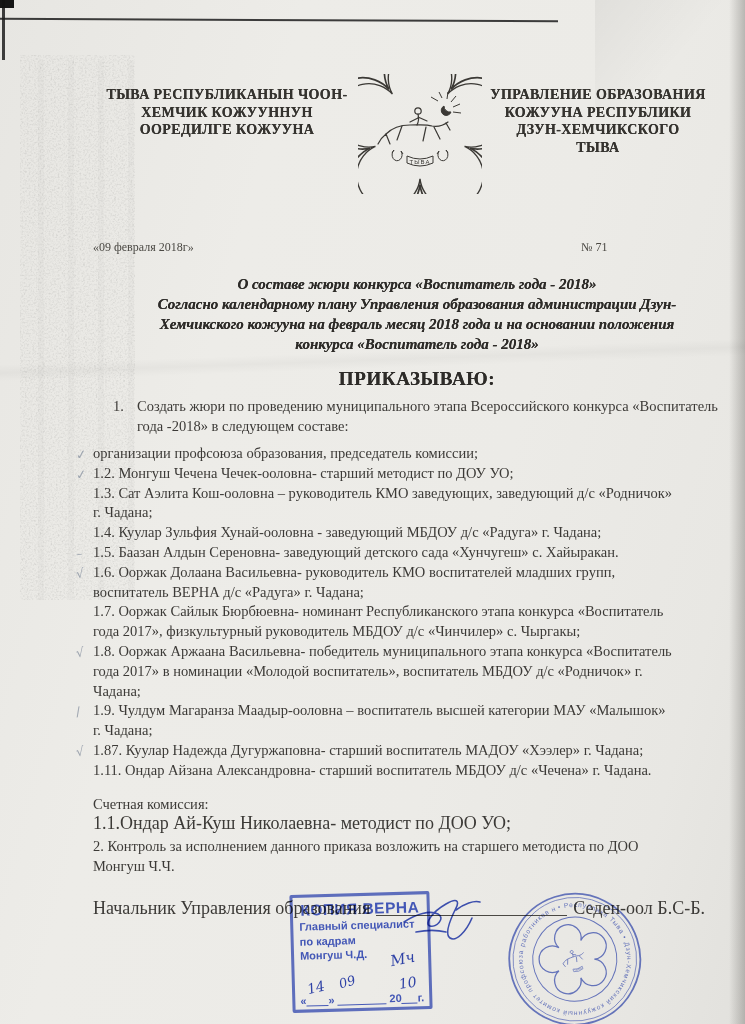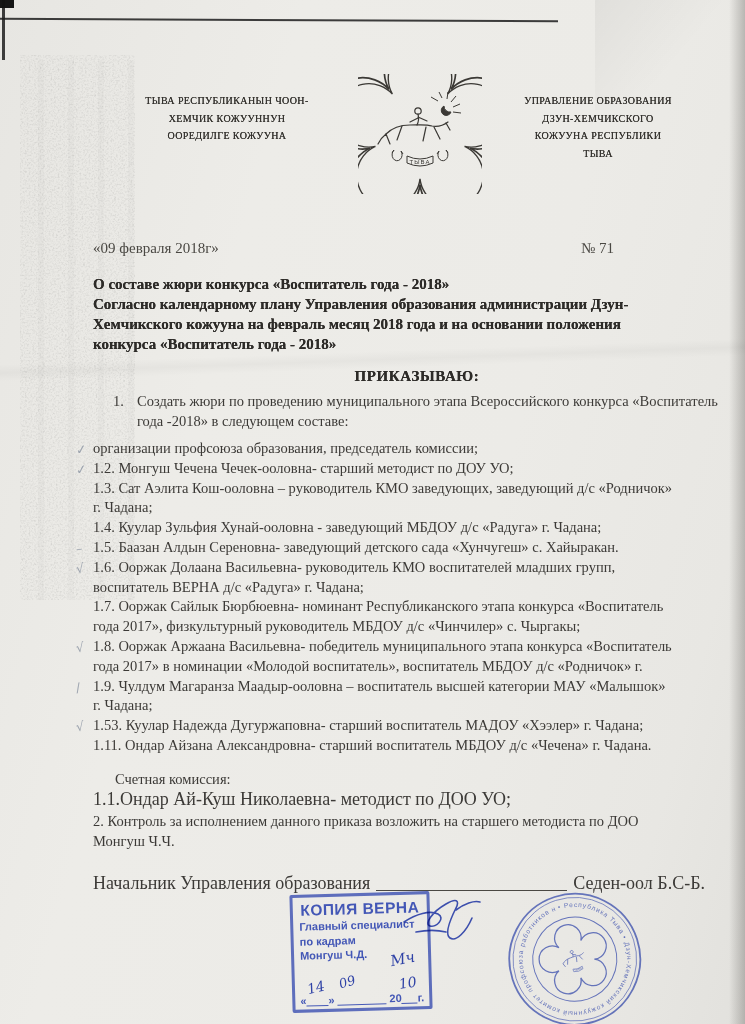--- a/index.html
+++ b/index.html
@@ -13,36 +13,36 @@
   .top-scan-line{position:absolute;left:0;top:19px;width:558px;height:2px;background:#1c1c1c;transform:rotate(.25deg);opacity:.85;}
   .left-scan-tick{position:absolute;left:2px;top:0;width:3px;height:60px;background:#111;opacity:.8;}
   .corner-mark{position:absolute;left:0;top:0;width:14px;height:8px;background:#151515;}
   .right-edge-shade{position:absolute;right:0;top:0;width:16px;height:1024px;background:linear-gradient(to left,rgba(90,88,84,.35),rgba(90,88,84,0));}
   .fold-topright{position:absolute;right:0;top:0;width:150px;height:110px;background:linear-gradient(130deg,rgba(0,0,0,.05) 0%,rgba(0,0,0,0) 55%);}
   .fold-mid{position:absolute;left:0;top:330px;width:745px;height:60px;background:linear-gradient(178deg,rgba(0,0,0,0) 40%,rgba(0,0,0,.03) 50%,rgba(0,0,0,0) 60%);}
   .noise-band{position:absolute;pointer-events:none;}
   .streaks{position:absolute;left:26px;top:60px;width:110px;height:540px;opacity:.5;
     background:repeating-linear-gradient(90deg,rgba(70,70,70,0) 0 12px,rgba(70,70,70,.05) 12px 18px,rgba(70,70,70,0) 18px 30px);}
   
-  .org{position:absolute;top:92px;font-weight:normal;font-size:10px;line-height:17.5px;text-align:center;letter-spacing:.4px;color:#35332f;text-shadow:0 0 .5px #35332f;}
+  .org{position:absolute;top:86px;font-weight:bold;font-size:14px;line-height:17.5px;text-align:center;letter-spacing:.4px;color:#35332f;text-shadow:0 0 .5px #35332f;}
   .org.left{left:98px;width:258px;}
   .org.right{left:478px;width:240px;}
   .emblem{position:absolute;left:358px;top:74px;}
   
   .flow{position:absolute;left:93px;top:240px;width:648px;}
-  .meta-row{position:relative;height:20px;font-size:15px;color:#4a4843;}
+  .meta-row{position:relative;height:20px;font-size:12px;color:#4a4843;}
   .meta-number{position:absolute;left:488px;top:0;}
-  .title{margin-top:14px;font-weight:bold;font-size:15px;line-height:20px;color:#2d2b28;text-shadow:0 0 .5px #2d2b28;}
-  .prikaz{margin-top:14px;text-align:center;font-weight:bold;font-size:15px;letter-spacing:.6px;color:#2d2b28;text-shadow:0 0 .5px #2d2b28;}
+  .title{margin-top:14px;text-align:center;font-weight:bold;font-size:15px;line-height:20px;color:#2d2b28;text-shadow:0 0 .5px #2d2b28;font-style:italic;}
+  .prikaz{margin-top:14px;text-align:center;font-weight:bold;font-size:19px;letter-spacing:.6px;color:#2d2b28;text-shadow:0 0 .5px #2d2b28;}
   .clause1{margin-top:6px;position:relative;padding-left:44px;font-size:14.5px;line-height:20px;}
   .clause1 .num{position:absolute;left:20px;top:0;}
   .jury{margin-top:8px;font-size:14.5px;line-height:19.8px;}
   .jury-item{position:relative;white-space:nowrap;}
   .jury-item .mark{position:absolute;left:-17px;top:1px;color:#8d96a4;font-size:13px;font-family:"DejaVu Sans",sans-serif;transform:rotate(-8deg);opacity:.8;}
-  .counting-label{margin-top:14px;font-size:14.5px;line-height:19.8px;margin-left:22px;}
+  .counting-label{margin-top:14px;font-size:14.5px;line-height:19.8px;}
   .counting-item{font-size:18px;line-height:19.8px;}
   .clause2{margin-top:2px;font-size:14.5px;line-height:20px;}
   .sign-row{margin-top:22px;display:flex;align-items:flex-end;font-size:18px;width:612px;}
   .sign-line{flex:1;border-bottom:1.2px solid #4a4843;margin:0 6px 3px 6px;height:14px;}
   .sign-name{white-space:nowrap;}
   
   .copy-stamp{
     position:absolute;left:291px;top:893px;width:140px;height:118px;
     border:3px solid rgba(63,85,196,.8);border-radius:2px;transform:rotate(-1.6deg);
     color:rgba(56,80,196,.92);font-family:"Liberation Sans","DejaVu Sans",sans-serif;
@@ -81,22 +81,22 @@
   </svg>
   <div class="streaks"></div>
 
   <div class="org left">
       <div>ТЫВА РЕСПУБЛИКАНЫН ЧООН-</div>
       <div>ХЕМЧИК КОЖУУННУН</div>
       <div>ООРЕДИЛГЕ КОЖУУНА</div>
     </div>
   <div class="org right">
       <div>УПРАВЛЕНИЕ ОБРАЗОВАНИЯ</div>
+      <div>КОЖУУНА РЕСПУБЛИКИ</div>
       <div>ДЗУН-ХЕМЧИКСКОГО</div>
-      <div>КОЖУУНА РЕСПУБЛИКИ</div>
       <div>ТЫВА</div>
     </div>
 
   <svg class="emblem" width="124" height="120" viewBox="-62 -58 124 120">
     <g stroke="#3b3935" fill="none" stroke-width="1.6">
       <path d="M -20,-27.5 A 23,23 0 1 1 20,-27.5 A 23,23 0 1 1 32.3,10.5 A 23,23 0 1 1 0,34 A 23,23 0 1 1 -32.3,10.5 A 23,23 0 1 1 -20,-27.5 Z" transform="scale(1.55)" stroke-width="1.1"></path>
       <path d="M -20,-27.5 A 23,23 0 1 1 20,-27.5 A 23,23 0 1 1 32.3,10.5 A 23,23 0 1 1 0,34 A 23,23 0 1 1 -32.3,10.5 A 23,23 0 1 1 -20,-27.5 Z" transform="scale(1.38)" stroke-width="1"></path>
 
       <g stroke-width="1">
         <path d="M 24,-26 a 5,5 0 1 0 7,6 a 6,6 0 0 1 -7,-6 Z" fill="#3b3935"></path>
@@ -194,35 +194,36 @@
             <div>1.7. Ооржак Сайлык  Бюрбюевна- номинант Республиканского этапа конкурса «Воспитатель</div>
             <div>года 2017», физкультурный руководитель МБДОУ д/с «Чинчилер» с. Чыргакы;</div>
           </div>
         </div>
 
         <div class="jury-item">
           <span class="mark">√</span>
           <div>
             <div>1.8. Ооржак Аржаана Васильевна- победитель муниципального этапа конкурса «Воспитатель</div>
             <div>года 2017» в номинации «Молодой воспитатель», воспитатель МБДОУ д/с «Родничок» г.</div>
+            <div>Чадана;</div>
           </div>
         </div>
 
         <div class="jury-item">
           <span class="mark">∕</span>
           <div>
             <div>1.9. Чулдум Магаранза Маадыр-ооловна – воспитатель  высшей категории МАУ «Малышок»</div>
             <div>г. Чадана;</div>
           </div>
         </div>
 
         <div class="jury-item">
           <span class="mark">√</span>
           <div>
-            <div>1.53. Куулар Надежда Дугуржаповна- старший воспитатель МАДОУ «Хээлер» г. Чадана;</div>
+            <div>1.87. Куулар Надежда Дугуржаповна- старший воспитатель МАДОУ «Хээлер» г. Чадана;</div>
           </div>
         </div>
 
         <div class="jury-item">
           <span class="mark"></span>
           <div>
             <div>1.11. Ондар Айзана Александровна- старший воспитатель МБДОУ д/с «Чечена» г. Чадана.</div>
           </div>
         </div>
       </div>

